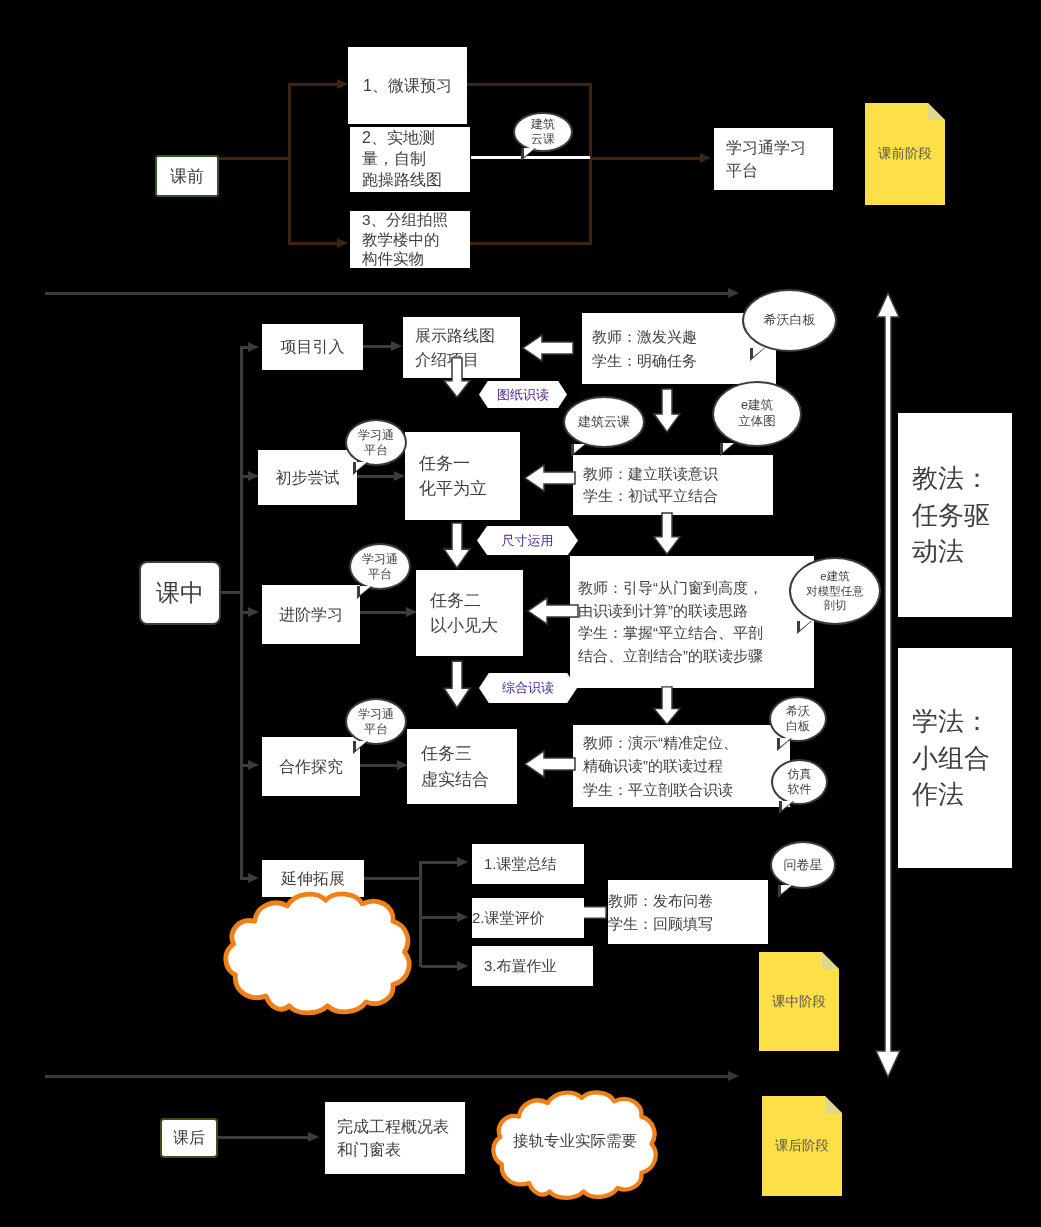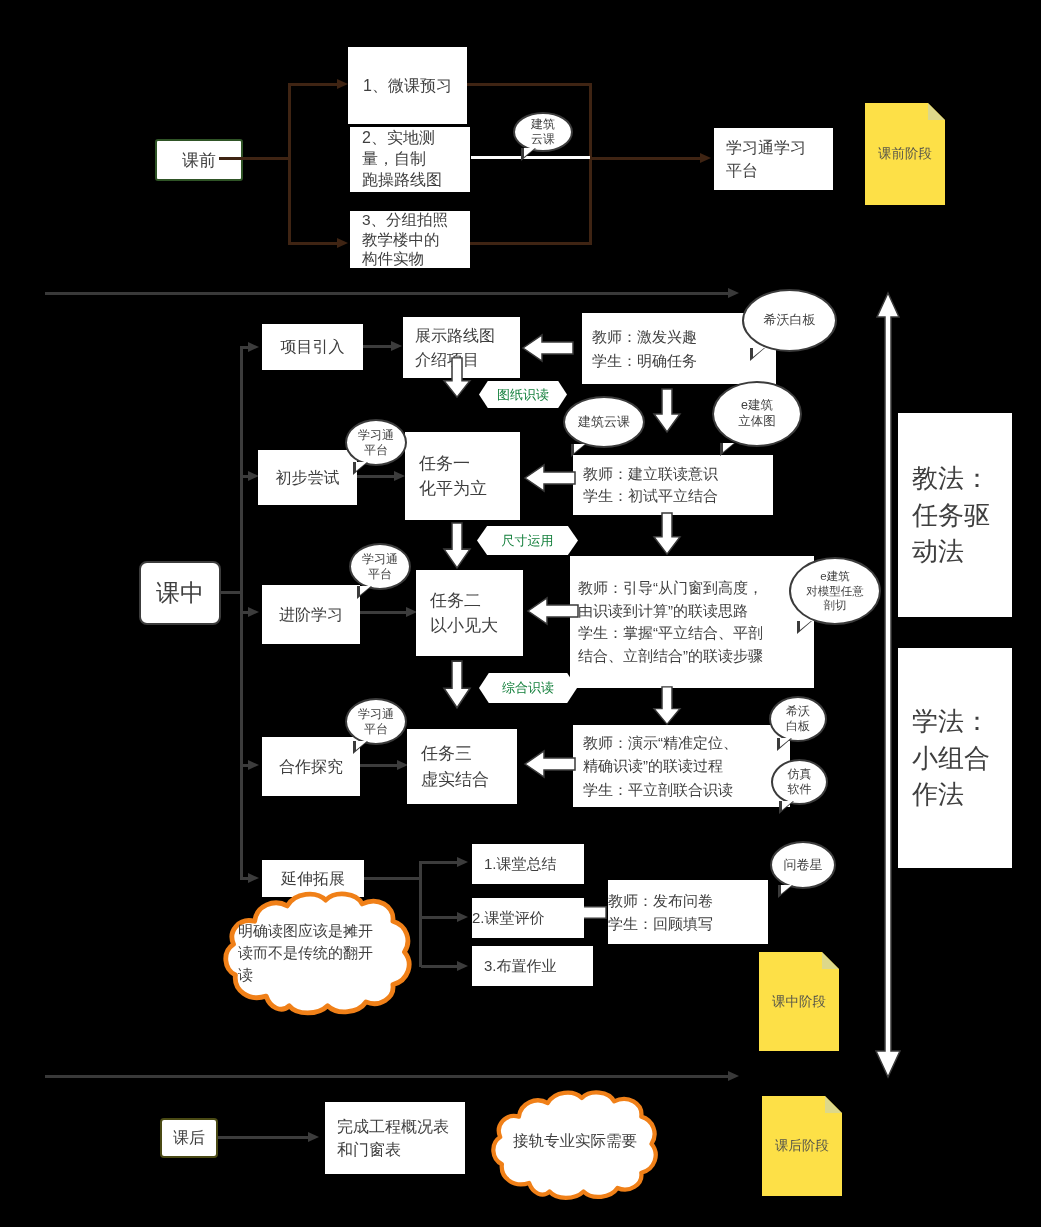--- a/index.html
+++ b/index.html
@@ -12,21 +12,21 @@
   .pre{white-space:pre-line;}
   .stage{position:absolute;background:#fff;color:#3f3f3f;display:flex;align-items:center;
          justify-content:center;box-sizing:border-box;}
   .bubble{position:absolute;background:#fff;border:2.5px solid #3b3b3b;border-radius:50%;
           color:#3f3f3f;display:flex;align-items:center;justify-content:center;
           text-align:center;line-height:1.25;box-sizing:border-box;z-index:5;}
   .tail{position:absolute;left:6px;bottom:-11px;width:0;height:0;
         border-top:13px solid #3b3b3b;border-right:15px solid transparent;}
   .tail::after{content:"";position:absolute;left:3px;top:-13px;width:0;height:0;
         border-top:9px solid #fff;border-right:11px solid transparent;}
-  .gate{position:absolute;background:#fff;color:#15803d;display:flex;align-items:center;
+  .gate{position:absolute;background:#fff;color:#4c1d95;display:flex;align-items:center;
         justify-content:center;font-size:13px;z-index:4;
         clip-path:polygon(0 50%,10% 0,90% 0,100% 50%,90% 100%,10% 100%);}
   .note{position:absolute;background:#fde047;color:#57564a;display:flex;align-items:center;
         justify-content:center;font-size:13.5px;text-align:center;
         clip-path:polygon(0 0,calc(100% - 17px) 0,100% 17px,100% 100%,0 100%);}
   .fold{position:absolute;top:0;right:0;width:17px;height:17px;background:#ddd88a;
         clip-path:polygon(0 0,100% 100%,0 100%);}
   .hline,.vline{position:absolute;background:#3c3c3c;}
   .brown{background:#3f2413;}
   .wline{position:absolute;background:#fdfdfd;}
@@ -34,21 +34,21 @@
        border-bottom:5.5px solid transparent;border-left:11px solid #3c3c3c;}
   .ahr.brn{border-left-color:#3f2413;}
   .cloudtxt{position:absolute;color:#3f3f3f;z-index:6;}
   svg{position:absolute;overflow:visible;}
 </style>
 </head>
 <body>
 
 <div id="canvas">
 
-  <div class="stage" style="left:155px;top:139px;width:88px;height:42px;border:2px solid #2f5426;border-radius:3px;font-size:17px;">课前</div>
+  <div class="stage" style="left:155px;top:155px;width:64px;height:42px;border:2px solid #2f5426;border-radius:3px;font-size:17px;">课前</div>
 
   <div class="hline brown" style="left:219px;top:157px;width:72px;height:3px;"></div>
   <div class="vline brown" style="left:288px;top:83px;width:3px;height:162px;"></div>
   <div class="hline brown" style="left:291px;top:83px;width:46px;height:3px;"></div>
   <span class="ahr brn" style="left:337px;top:79px;"></span>
   <div class="hline brown" style="left:291px;top:242px;width:46px;height:3px;"></div>
   <span class="ahr brn" style="left:337px;top:238px;"></span>
   <div class="hline brown" style="left:467px;top:83px;width:122px;height:3px;"></div>
   <div class="hline brown" style="left:470px;top:242px;width:119px;height:3px;"></div>
   <div class="vline brown" style="left:589px;top:83px;width:3px;height:162px;"></div>
@@ -234,23 +234,20 @@
   <div class="hline" style="left:421px;top:965px;width:36px;height:2.5px;"></div>
   <span class="ahr" style="left:457px;top:961px;"></span>
 
   <div class="box" style="left:472px;top:844px;width:112px;height:40px;font-size:15px;padding-left:12px;">1.课堂总结</div>
   <div class="box" style="left:472px;top:898px;width:112px;height:40px;font-size:15px;padding-left:0;">2.课堂评价</div>
   <div class="box" style="left:472px;top:946px;width:121px;height:40px;font-size:15px;padding-left:12px;">3.布置作业</div>
 
   <svg style="left:222px;top:888px;" width="192" height="126" viewBox="0 0 200 130">
     <path d="M46 112 C28 118 12 106 14 90 C2 84 0 66 12 58 C6 44 18 30 34 34 C36 18 54 10 68 18 C76 4 98 2 108 12 C118 2 140 4 146 16 C162 8 180 18 178 34 C192 38 198 54 190 66 C200 78 194 96 178 100 C180 114 164 124 150 118 C142 130 120 132 110 122 C100 132 78 132 70 122 C62 130 50 124 46 112 Z" fill="#fff" stroke="#f08018" stroke-width="5" stroke-linejoin="round"></path>
   </svg>
-  <div class="cloudtxt pre" style="left:238px;top:920px;width:160px;font-size:15px;line-height:1.45;">明确读图应该是摊开
-读而不是传统的翻开
-读</div>
 
   <div class="note" style="left:759px;top:952px;width:80px;height:99px;">
     <span class="fold"></span>
     <span>课中阶段</span>
   </div>
 
   <div class="box" style="left:898px;top:413px;width:114px;height:204px;font-size:26px;line-height:1.4;padding-left:14px;padding-right:10px;">教法：任务驱动法</div>
   <div class="box" style="left:898px;top:648px;width:114px;height:220px;font-size:26px;line-height:1.4;padding-left:14px;padding-right:10px;">学法：小组合作法</div>
 
   <svg style="left:875px;top:291px;" width="26" height="788" viewBox="0 0 26 788" preserveAspectRatio="none">

